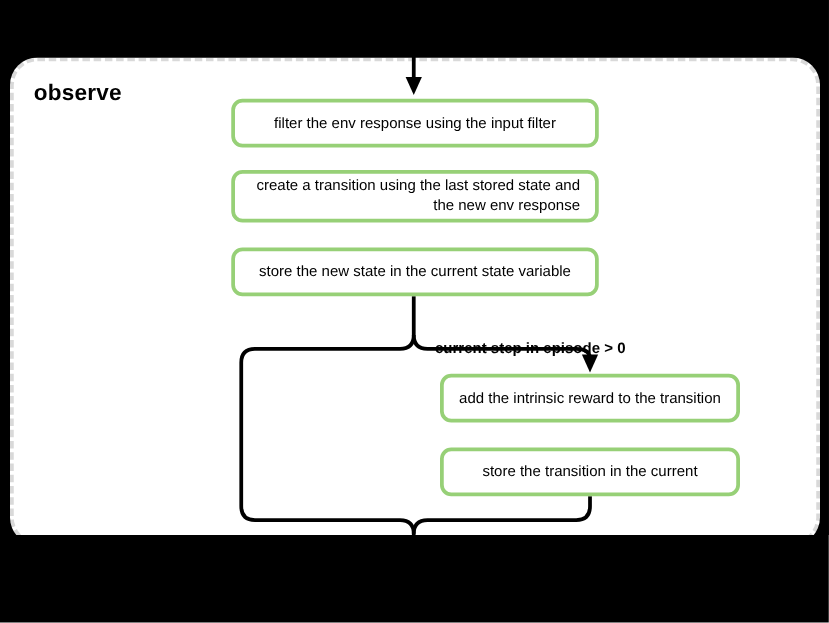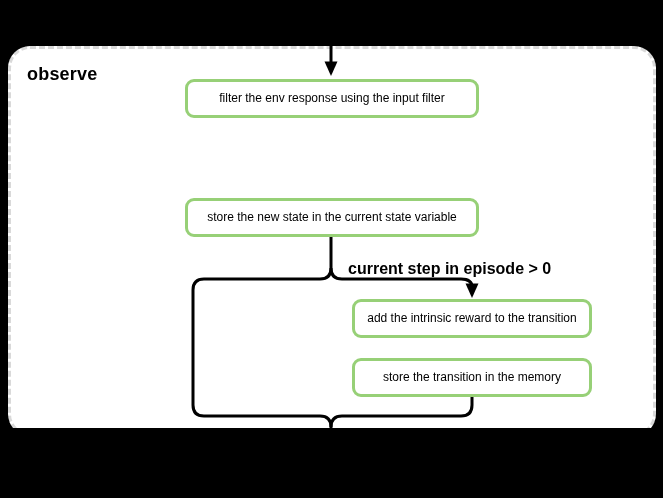--- a/index.html
+++ b/index.html
@@ -24,21 +24,21 @@
     border:3px solid var(--node_border,#97d077);border-radius:9px;
     display:flex;align-items:center;justify-content:center;text-align:right;
     font-size:12px;line-height:1.3;color:var(--text,#000);padding:2px 12px;
   }
   .node-1{left:185px;top:79px;width:294px;height:39px}
   .node-2{left:185px;top:136px;width:294px;height:42px}
   .node-3{left:185px;top:198px;width:294px;height:39px}
   .node-4{left:352px;top:299px;width:240px;height:39px}
   .node-5{left:352px;top:358px;width:240px;height:39px}
   .cond{
-    position:absolute;left:348px;top:260px;font-size:16px;font-weight:bold;
+    position:absolute;left:348px;top:271px;font-size:12px;font-weight:bold;
     color:var(--text,#000);white-space:nowrap;
   }
 </style>
 </head>
 <body>
 
 <div class="root" style="--background: #000000; --panel_bg: #ffffff; --panel_border: #d9d9d9; --node_border: #97d077; --line: #000000; --text: #000000;">
 
   <div class="panel"></div>
 
@@ -51,19 +51,20 @@
 
     <path d="M331,268 Q331,279 342,279 L461,279 Q472,279 472,287"></path>
     <polygon points="472,298 465.5,283.5 478.5,283.5"></polygon>
 
     <path d="M472,397 L472,405 Q472,416 461,416 L342,416 Q331,416 331,427"></path>
   </svg>
 
   <div class="title">observe</div>
 
   <div class="node node-1">filter the env response using the input filter</div>
+  <div class="node node-2">create a transition using the last stored state and the new env response</div>
   <div class="node node-3">store the new state in the current state variable</div>
   <div class="node node-4">add the intrinsic reward to the transition</div>
-  <div class="node node-5">store the transition in the memory</div>
+  <div class="node node-5">store the transition in the current</div>
 
   <div class="cond">current step in episode &gt; 0</div>
 
 </div>
 
 </body></html>

